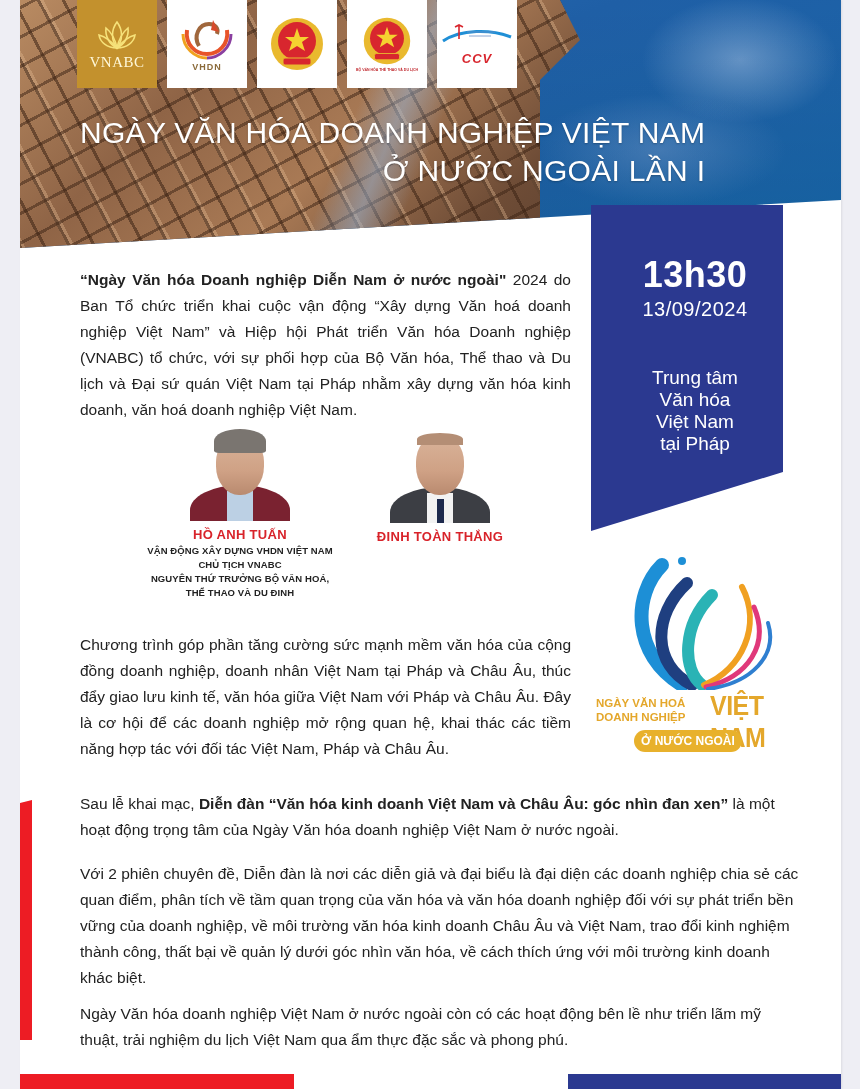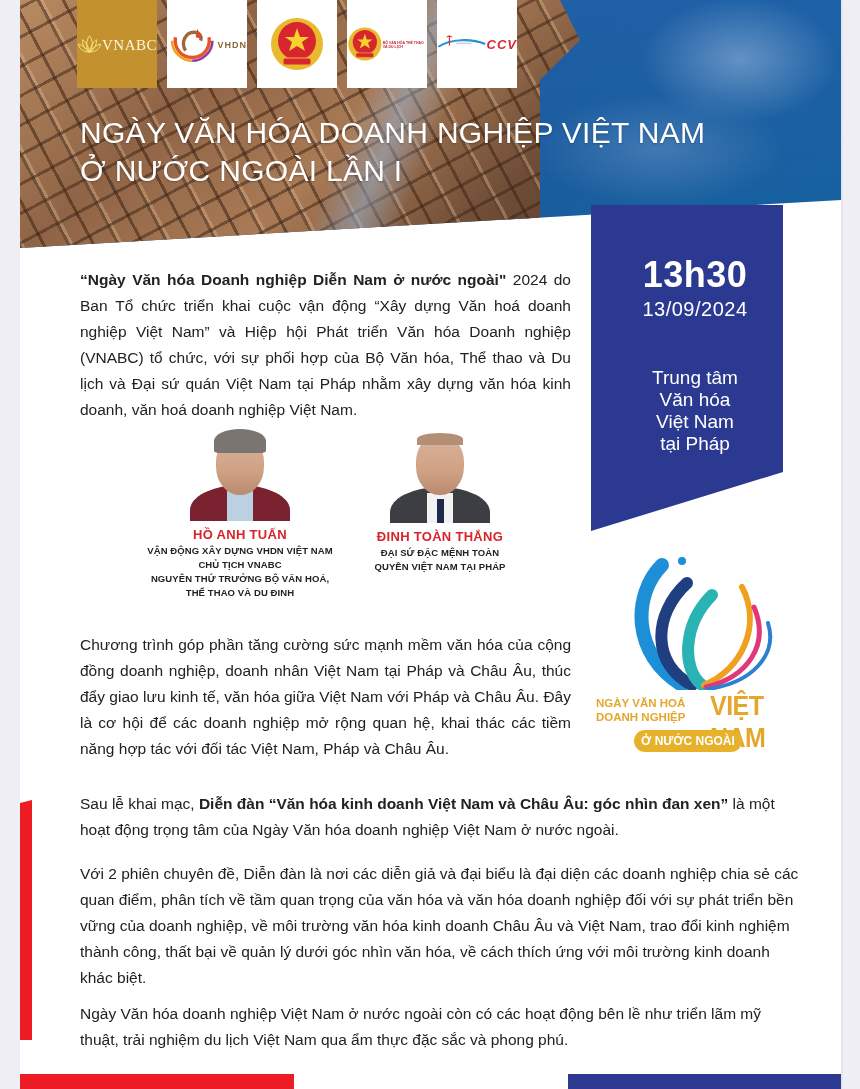--- a/index.html
+++ b/index.html
@@ -23,28 +23,28 @@
       repeating-linear-gradient(62deg, rgba(60,35,20,0.55) 0 3px, rgba(0,0,0,0) 3px 22px),
       repeating-linear-gradient(-28deg, rgba(60,35,20,0.5) 0 3px, rgba(0,0,0,0) 3px 26px),
       repeating-linear-gradient(62deg, rgba(230,190,150,0.35) 0 6px, rgba(0,0,0,0) 6px 44px),
       linear-gradient(135deg, #b98b62 0%, #8f6446 30%, #a97a55 55%, #6e4c36 80%, #5a3f2e 100%);
   }
   .tower::after { content: ""; position: absolute; left: 330px; top: 0; width: 90px; height: 250px;
     background: linear-gradient(90deg, rgba(120,150,190,0) 0%, rgba(150,175,205,0.55) 50%, rgba(120,150,190,0) 100%);
     transform: skewX(-22deg); }
 
   .logos { position: absolute; left: 57px; top: 0; display: flex; gap: 10px; }
-  .logo { width: 80px; height: 88px; background: #ffffff; display: flex; align-items: center; justify-content: center; }
+  .logo { width: 80px; height: 88px; background: #ffffff; display: flex; flex-direction: column; align-items: center; justify-content: center; }
   .logo.gold { background: #c3912d; }
   .logo-text { font-family: "Liberation Serif", serif; color: #fff8d8; font-size: 15px; margin-top: 2px; letter-spacing: 0.5px; }
   .logo-sub { font-size: 9px; font-weight: bold; color: #8a6a3a; margin-top: 2px; letter-spacing: 1px; }
   .logo-tiny { font-size: 3.5px; color: #c0272d; margin-top: 2px; font-weight: bold; }
   .ccv { font-size: 13px; font-style: italic; font-weight: bold; color: #d8262e; letter-spacing: 1px; }
 
-  .hero-title { position: absolute; left: 60px; top: 114px; color: #ffffff; font-size: 30px; line-height: 38px; font-weight: normal; letter-spacing: 0.3px; text-shadow: 0 1px 2px rgba(0,0,0,0.25); }
+  .hero-title { position: absolute; left: 60px; top: 114px; color: #ffffff; font-size: 30px; line-height: 38px; font-weight: normal; letter-spacing: 0.3px; text-shadow: 0 1px 2px rgba(0,0,0,0.25); text-align: right; }
 
   
   .banner { position: absolute; left: 571px; top: 205px; width: 192px; height: 326px; background: #2b3990;
     clip-path: polygon(0 0, 100% 0, 100% 267px, 0 326px); color: #ffffff; text-align: center; padding-left: 16px; }
   .banner-time { margin-top: 50px; font-size: 36px; font-weight: bold; line-height: 40px; letter-spacing: 0.5px; }
   .banner-date { font-size: 20px; line-height: 24px; margin-top: 2px; letter-spacing: 0.5px; }
   .banner-venue { margin-top: 46px; font-size: 19px; line-height: 22px; }
   .banner-venue div { white-space: nowrap; }
 
   
@@ -174,24 +174,20 @@
 
   <div class="speaker" style="left:320px; top:429px; width:200px;">
     <div class="portrait" style="width:100px; height:94px;">
       <div class="body" style="background:#3c3e44;"></div>
       <div class="shirt" style="background:#f2f2f2;"></div>
       <div style="position:absolute; left:47px; bottom:0; width:7px; height:24px; background:#1d2a4d;"></div>
       <div class="face" style="top:6px;"></div>
       <div class="hair2"></div>
     </div>
     <div class="speaker-name">ĐINH TOÀN THẮNG</div>
-    <div class="speaker-title">
-      <div>ĐẠI SỨ ĐẶC MỆNH TOÀN</div>
-      <div>QUYỀN VIỆT NAM TẠI PHÁP</div>
-    </div>
   </div>
 
   <p class="para2">Chương trình góp phần tăng cường sức mạnh mềm văn hóa của cộng đồng doanh nghiệp, doanh nhân Việt Nam tại Pháp và Châu Âu, thúc đẩy giao lưu kinh tế, văn hóa giữa Việt Nam với Pháp và Châu Âu. Đây là cơ hội để các doanh nghiệp mở rộng quan hệ, khai thác các tiềm năng hợp tác với đối tác Việt Nam, Pháp và Châu Âu.</p>
 
   <div class="event-logo">
     <svg width="200" height="135" viewBox="0 0 200 135" style="position:absolute; left:0; top:0;">
       <path d="M70 10 C40 40 40 100 90 130" fill="none" stroke="#1d8fd6" stroke-width="14" stroke-linecap="round"></path>
       <path d="M95 28 C60 60 60 110 100 130" fill="none" stroke="#1f3f80" stroke-width="12" stroke-linecap="round"></path>
       <path d="M120 40 C90 70 90 115 110 130" fill="none" stroke="#2ab3b5" stroke-width="12" stroke-linecap="round"></path>
       <path d="M150 32 C170 70 150 115 112 130" fill="none" stroke="#f0a021" stroke-width="6" stroke-linecap="round"></path>

